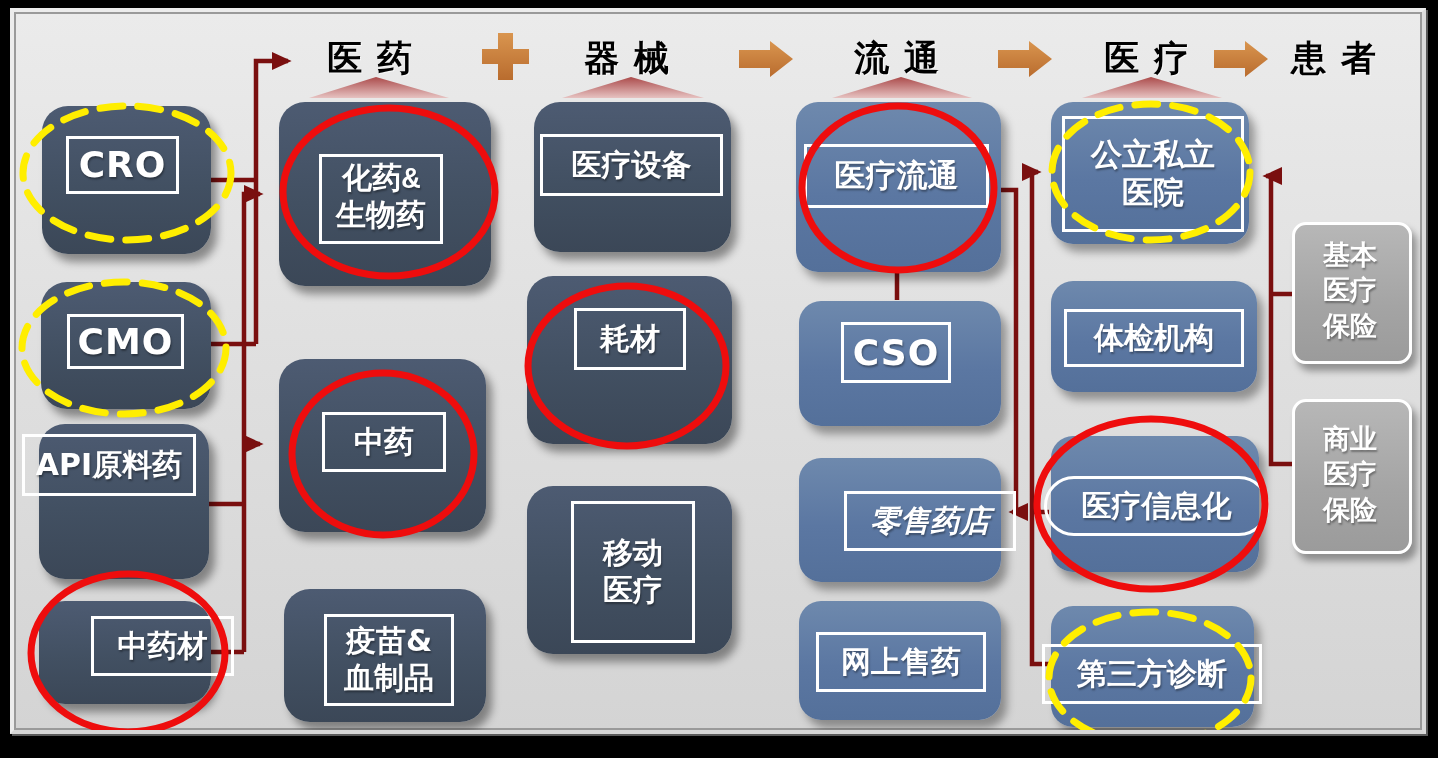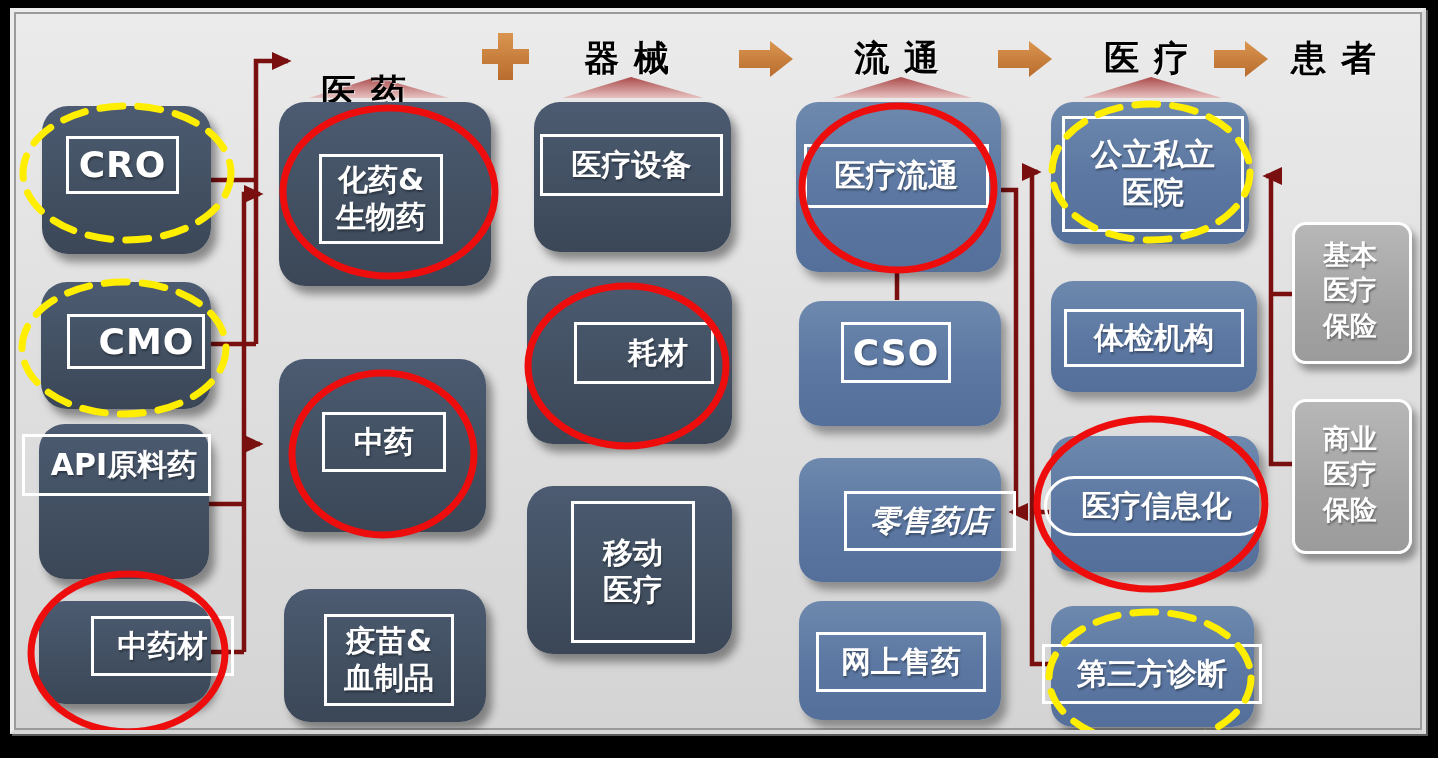--- a/index.html
+++ b/index.html
@@ -103,57 +103,57 @@
         <path d="M893,268 V296"></path>
         <path d="M997,186 H1012 V508 H1008" marker-end="url(#ar)"></path>
         <path d="M1045,508 H1028"></path>
         <path d="M1046,660 H1028 V168 H1034" marker-end="url(#ar)"></path>
         <path d="M1288,290 H1267"></path>
         <path d="M1288,460 H1267 V172 H1262" marker-end="url(#ar)"></path>
       </g>
     </svg>
 
     <div class="layer">
-      <div class="stage" style="left:292px;margin-top:34px;">医药</div>
+      <div class="stage" style="left:298px;">医药</div>
       <div class="stage" style="left:825px;">流通</div>
       <div class="stage" style="left:555px;">器械</div>
       <div class="stage" style="left:1075px;">医疗</div>
       <div class="stage" style="left:1262px;">患者</div>
     </div>
 
     <div class="layer">
 
       <div class="node dark" style="left:38px;top:102px;width:169px;height:148px;"></div>
       <div class="tag latin" style="left:62px;top:132px;width:107px;height:52px;">CRO</div>
 
       <div class="node dark" style="left:37px;top:278px;width:170px;height:127px;"></div>
-      <div class="tag latin" style="left:63px;top:310px;width:111px;height:49px;padding-left:21px;">CMO</div>
+      <div class="tag latin" style="left:63px;top:310px;width:111px;height:49px;">CMO</div>
 
       <div class="node dark" style="left:35px;top:420px;width:170px;height:155px;"></div>
-      <div class="tag" style="left:18px;top:430px;width:168px;height:56px;padding-left:15px;">API原料药</div>
+      <div class="tag" style="left:18px;top:430px;width:168px;height:56px;">API原料药</div>
 
       <div class="node dark" style="left:35px;top:597px;width:172px;height:103px;"></div>
       <div class="tag" style="left:45px;top:612px;width:137px;height:54px;margin-left:42px;">中药材</div>
 
       <div class="node dark" style="left:275px;top:98px;width:212px;height:184px;"></div>
-      <div class="tag" style="left:315px;top:150px;width:118px;height:84px;">化药&amp;
+      <div class="tag" style="left:315px;top:150px;width:118px;height:84px;font-family:Liberation Mono, monospace;">化药&amp;
 生物药</div>
 
       <div class="node dark" style="left:275px;top:355px;width:207px;height:173px;"></div>
       <div class="tag" style="left:318px;top:408px;width:118px;height:54px;">中药</div>
 
       <div class="node dark" style="left:280px;top:585px;width:202px;height:133px;"></div>
       <div class="tag" style="left:320px;top:610px;width:124px;height:86px;">疫苗&amp;
 血制品</div>
 
       <div class="node dark" style="left:530px;top:98px;width:197px;height:150px;"></div>
       <div class="tag" style="left:536px;top:130px;width:177px;height:56px;">医疗设备</div>
 
       <div class="node dark" style="left:523px;top:272px;width:205px;height:168px;"></div>
-      <div class="tag" style="left:570px;top:318px;width:106px;height:56px;padding-left:28px;">耗材</div>
+      <div class="tag" style="left:570px;top:304px;width:106px;height:56px;">耗材</div>
 
       <div class="node dark" style="left:523px;top:482px;width:205px;height:168px;"></div>
       <div class="tag" style="left:567px;top:497px;width:118px;height:136px;">移动
 医疗</div>
 
       <div class="node blue" style="left:792px;top:98px;width:205px;height:170px;"></div>
       <div class="tag wide" style="left:800px;top:140px;width:179px;height:58px;">医疗流通</div>
 
       <div class="node blue" style="left:795px;top:297px;width:202px;height:125px;"></div>
       <div class="tag latin" style="left:837px;top:318px;width:104px;height:55px;">CSO</div>

